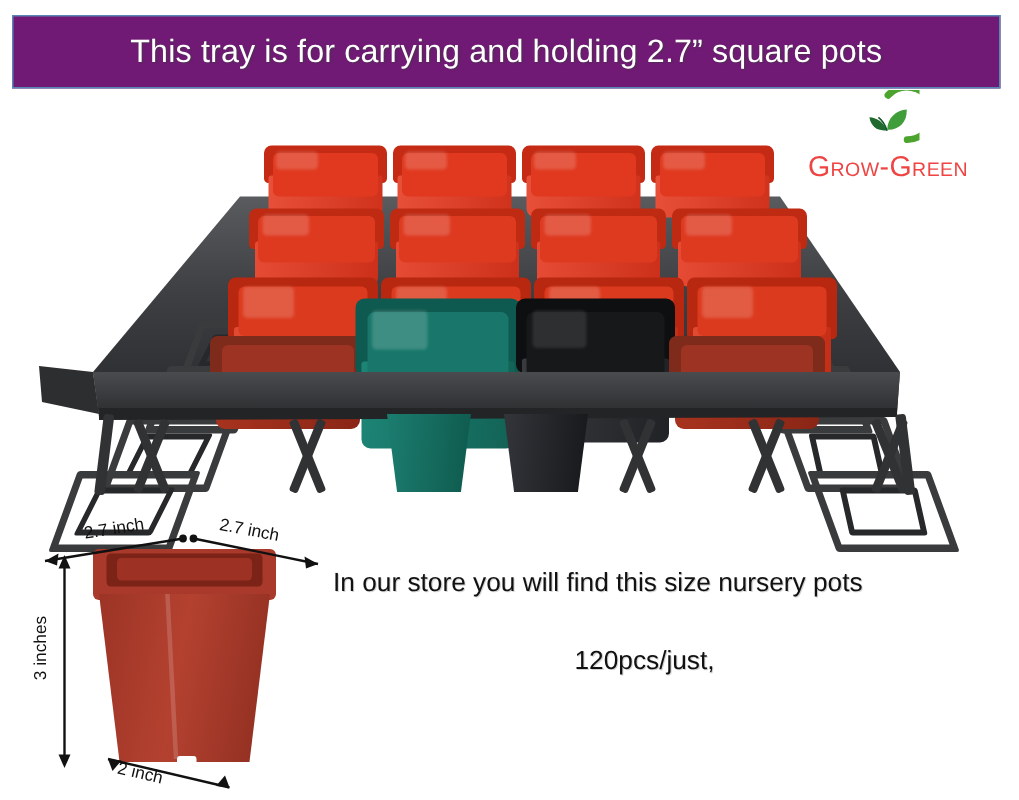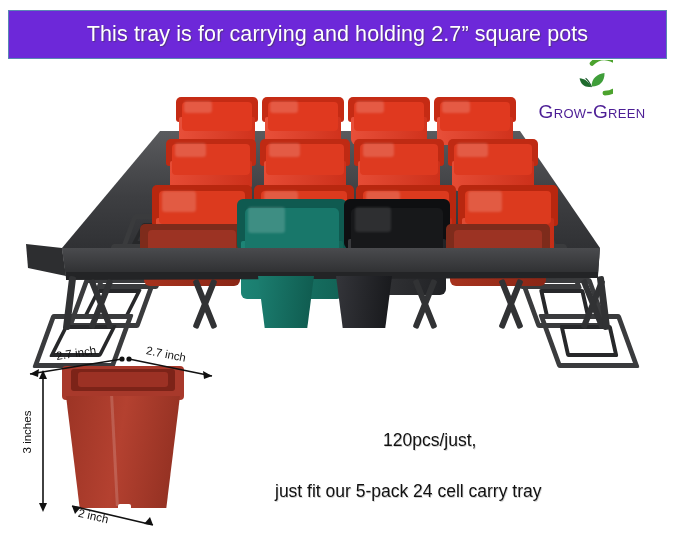--- a/index.html
+++ b/index.html
@@ -2,30 +2,30 @@
 <html><head>
 <meta charset="utf-8">
 <title>Grow-Green Nursery Tray Infographic</title>
 <style>
   html,body{margin:0;padding:0;background:#ffffff;}
   body{width:679px;height:533px;position:relative;overflow:hidden;
        font-family:"Liberation Sans","DejaVu Sans",sans-serif;}
 
   
   #banner{position:absolute;left:8px;top:10px;width:657px;height:47px;
-          background:#6d28d9;border:1px solid #5a86b4;
+          background:#701a75;border:1px solid #5a86b4;
           display:flex;align-items:center;justify-content:center;}
   #banner-text{color:#ffffff;font-size:21.5px;letter-spacing:.1px;
           text-shadow:1px 1px 1px rgba(60,60,60,.55);white-space:nowrap;}
 
   
   #logo{position:absolute;right:12px;top:60px;width:150px;height:72px;
         display:flex;flex-direction:column;align-items:center;}
   #logo-mark{width:42px;height:42px;position:relative;}
-  #logo-word{font-size:19px;color:#4c1d95;margin-top:-1px;
+  #logo-word{font-size:19px;color:#ef4444;margin-top:-1px;
         font-variant:small-caps;letter-spacing:.3px;white-space:nowrap;}
 
   
   #tray-stage{position:absolute;left:0;top:86px;width:679px;height:252px;}
 
   
   .cell{position:absolute;border:5px solid #3a3b3d;background:transparent;
         box-sizing:border-box;border-radius:2px;}
   .cell-inner{position:absolute;left:14%;top:14%;width:72%;height:72%;
         border:4px solid #27282a;box-sizing:border-box;border-radius:2px;
@@ -296,15 +296,15 @@
     <polygon points="153,187 144,186 150,179" fill="#111"></polygon>
   </svg>
 
   <span class="dimlabel" style="left:56px;top:9px;transform:rotate(-9deg);">2.7 inch</span>
   <span class="dimlabel" style="left:146px;top:10px;transform:rotate(11deg);">2.7 inch</span>
   <span class="dimlabel" style="left:6px;top:88px;transform:rotate(-90deg);transform-origin:center;">3 inches</span>
   <span class="dimlabel" style="left:78px;top:172px;transform:rotate(13deg);">2 inch</span>
 </div>
 
 <div id="copy">
+  <span class="copy-line" id="copy-1">In our store you will find this size nursery pots</span>
   <span class="copy-line" id="copy-2">120pcs/just,</span>
-  <span class="copy-line" id="copy-3">just fit our 5-pack 24 cell carry tray</span>
 </div>
 
 </body></html>

